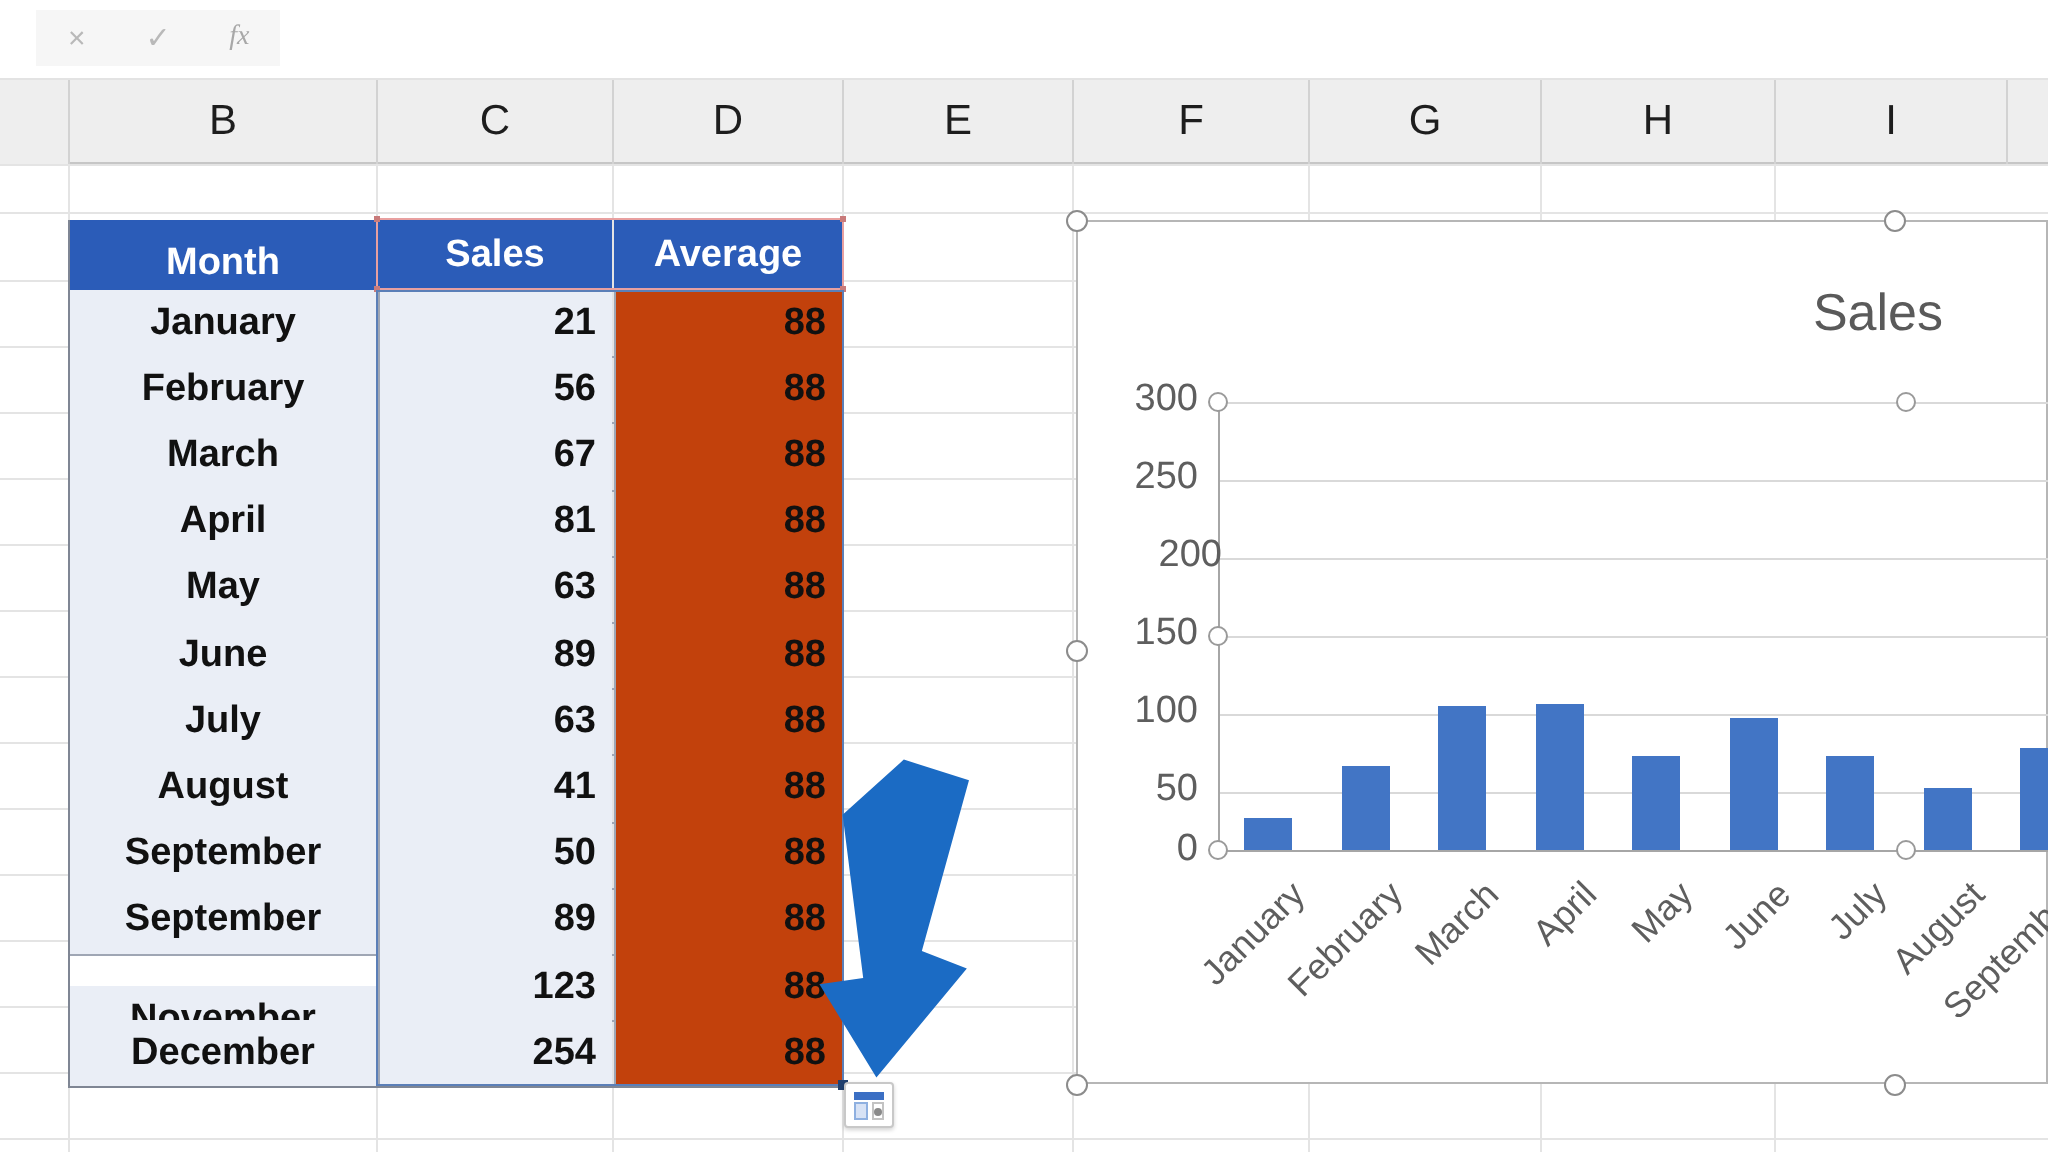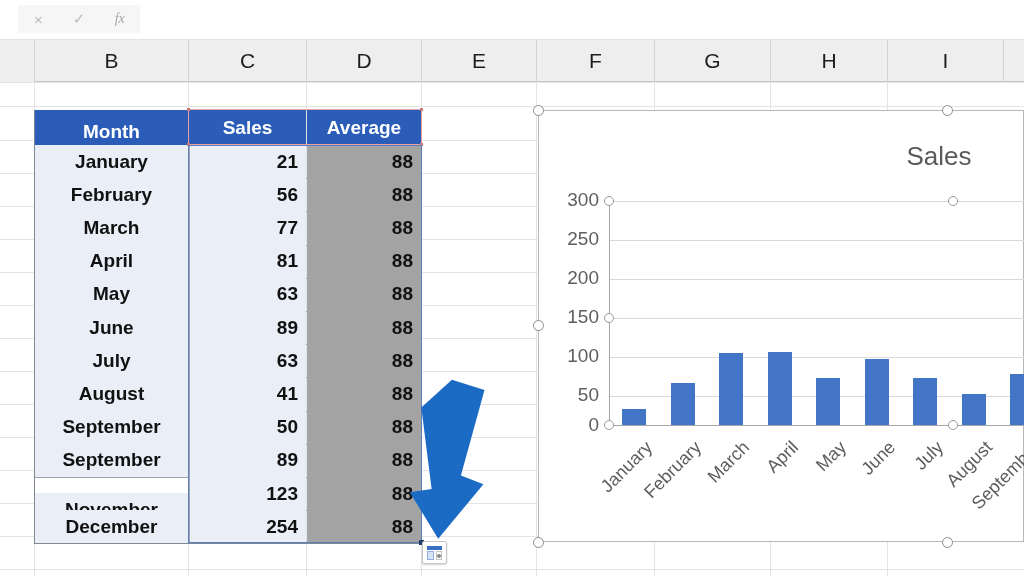--- a/index.html
+++ b/index.html
@@ -78,21 +78,21 @@
     background: #2b5cb8; color: #ffffff; font-weight: bold;
     justify-content: center; font-size: 19px;
   }
   .cell.hdr.month-hdr { justify-content: center; }
   .cell.body-month {
     background: #eaeef6; justify-content: center; font-weight: bold; color: #111;
   }
   .cell.body-num {
     background: #eaeef6; justify-content: flex-end; padding-right: 8px; font-weight: bold; color: #111;
   }
-  .cell.body-num.avg { background: #a3a3a3; }
+  .cell.body-num.avg { background: #c2410c; }
   .row-sep {
     position: absolute; height: 1px; background: #9fa6b4;
   }
   .col-sep {
     position: absolute; width: 1px; background: #9fa6b4;
   }
   .tbl-outline-left, .tbl-outline-right {
     position: absolute; width: 1px; background: #7f8694;
   }
   .tbl-outline-bottom {
@@ -220,21 +220,21 @@
       <div class="cell hdr" style="left: 307px; top: 110px; width: 114px; height: 35px;">Average</div>
       <div class="cell body-month" style="left: 35px; top: 145px; width: 153px; height: 33.2px;">January</div>
       <div class="cell body-num" style="left: 189px; top: 145px; width: 117px; height: 33.2px;">21</div>
       <div class="cell body-num avg" style="left: 307px; top: 145px; width: 114px; height: 33.2px;">88</div>
       <div class="row-sep" style="left: 35px; top: 178.2px; width: 386px;"></div>
       <div class="cell body-month" style="left: 35px; top: 178.2px; width: 153px; height: 33.2px;">February</div>
       <div class="cell body-num" style="left: 189px; top: 178.2px; width: 117px; height: 33.2px;">56</div>
       <div class="cell body-num avg" style="left: 307px; top: 178.2px; width: 114px; height: 33.2px;">88</div>
       <div class="row-sep" style="left: 35px; top: 211.4px; width: 386px;"></div>
       <div class="cell body-month" style="left: 35px; top: 211.4px; width: 153px; height: 33.2px;">March</div>
-      <div class="cell body-num" style="left: 189px; top: 211.4px; width: 117px; height: 33.2px;">77</div>
+      <div class="cell body-num" style="left: 189px; top: 211.4px; width: 117px; height: 33.2px;">67</div>
       <div class="cell body-num avg" style="left: 307px; top: 211.4px; width: 114px; height: 33.2px;">88</div>
       <div class="row-sep" style="left: 35px; top: 244.6px; width: 386px;"></div>
       <div class="cell body-month" style="left: 35px; top: 244.6px; width: 153px; height: 33.2px;">April</div>
       <div class="cell body-num" style="left: 189px; top: 244.6px; width: 117px; height: 33.2px;">81</div>
       <div class="cell body-num avg" style="left: 307px; top: 244.6px; width: 114px; height: 33.2px;">88</div>
       <div class="row-sep" style="left: 35px; top: 277.8px; width: 386px;"></div>
       <div class="cell body-month" style="left: 35px; top: 277.8px; width: 153px; height: 33.2px;">May</div>
       <div class="cell body-num" style="left: 189px; top: 277.8px; width: 117px; height: 33.2px;">63</div>
       <div class="cell body-num avg" style="left: 307px; top: 277.8px; width: 114px; height: 33.2px;">88</div>
       <div class="row-sep" style="left: 35px; top: 311px; width: 386px;"></div>
@@ -304,21 +304,21 @@
     <div class="grid-h" style="left:70px; top:129px; width:416px;"></div>
     <div class="grid-h" style="left:70px; top:168px; width:416px;"></div>
     <div class="grid-h" style="left:70px; top:207px; width:416px;"></div>
     <div class="grid-h" style="left:70px; top:246px; width:416px;"></div>
     <div class="grid-h" style="left:70px; top:285px; width:416px;"></div>
     <div class="axis-base" style="left:70px; top:314px; width:416px;"></div>
     <div class="axis-left-line" style="left:70px; top:90px; height:225px;"></div>
 
     <div class="ytick" style="left:0px;  top:78px;  width:60px;">300</div>
     <div class="ytick" style="left:0px;  top:117px; width:60px;">250</div>
-    <div class="ytick" style="left:0px;  top:156px; width:60px;">200</div>
+    <div class="ytick" style="left:12px;  top:156px; width:60px;">200</div>
     <div class="ytick" style="left:0px;  top:195px; width:60px;">150</div>
     <div class="ytick" style="left:0px;  top:234px; width:60px;">100</div>
     <div class="ytick" style="left:0px;  top:273px; width:60px;">50</div>
     <div class="ytick" style="left:0px;  top:303px; width:60px;">0</div>
 
     <div id="bars-layer">
         <div class="bar" style="left: 83.25px; top: 298.32px; width: 24px; height: 15.68px; background: rgb(66, 117, 197);"></div>
         <div class="bar" style="left: 131.75px; top: 272.187px; width: 24px; height: 41.8133px; background: rgb(66, 117, 197);"></div>
         <div class="bar" style="left: 180.25px; top: 242.32px; width: 24px; height: 71.68px; background: rgb(66, 117, 197);"></div>
         <div class="bar" style="left: 228.75px; top: 240.827px; width: 24px; height: 73.1733px; background: rgb(66, 117, 197);"></div>

